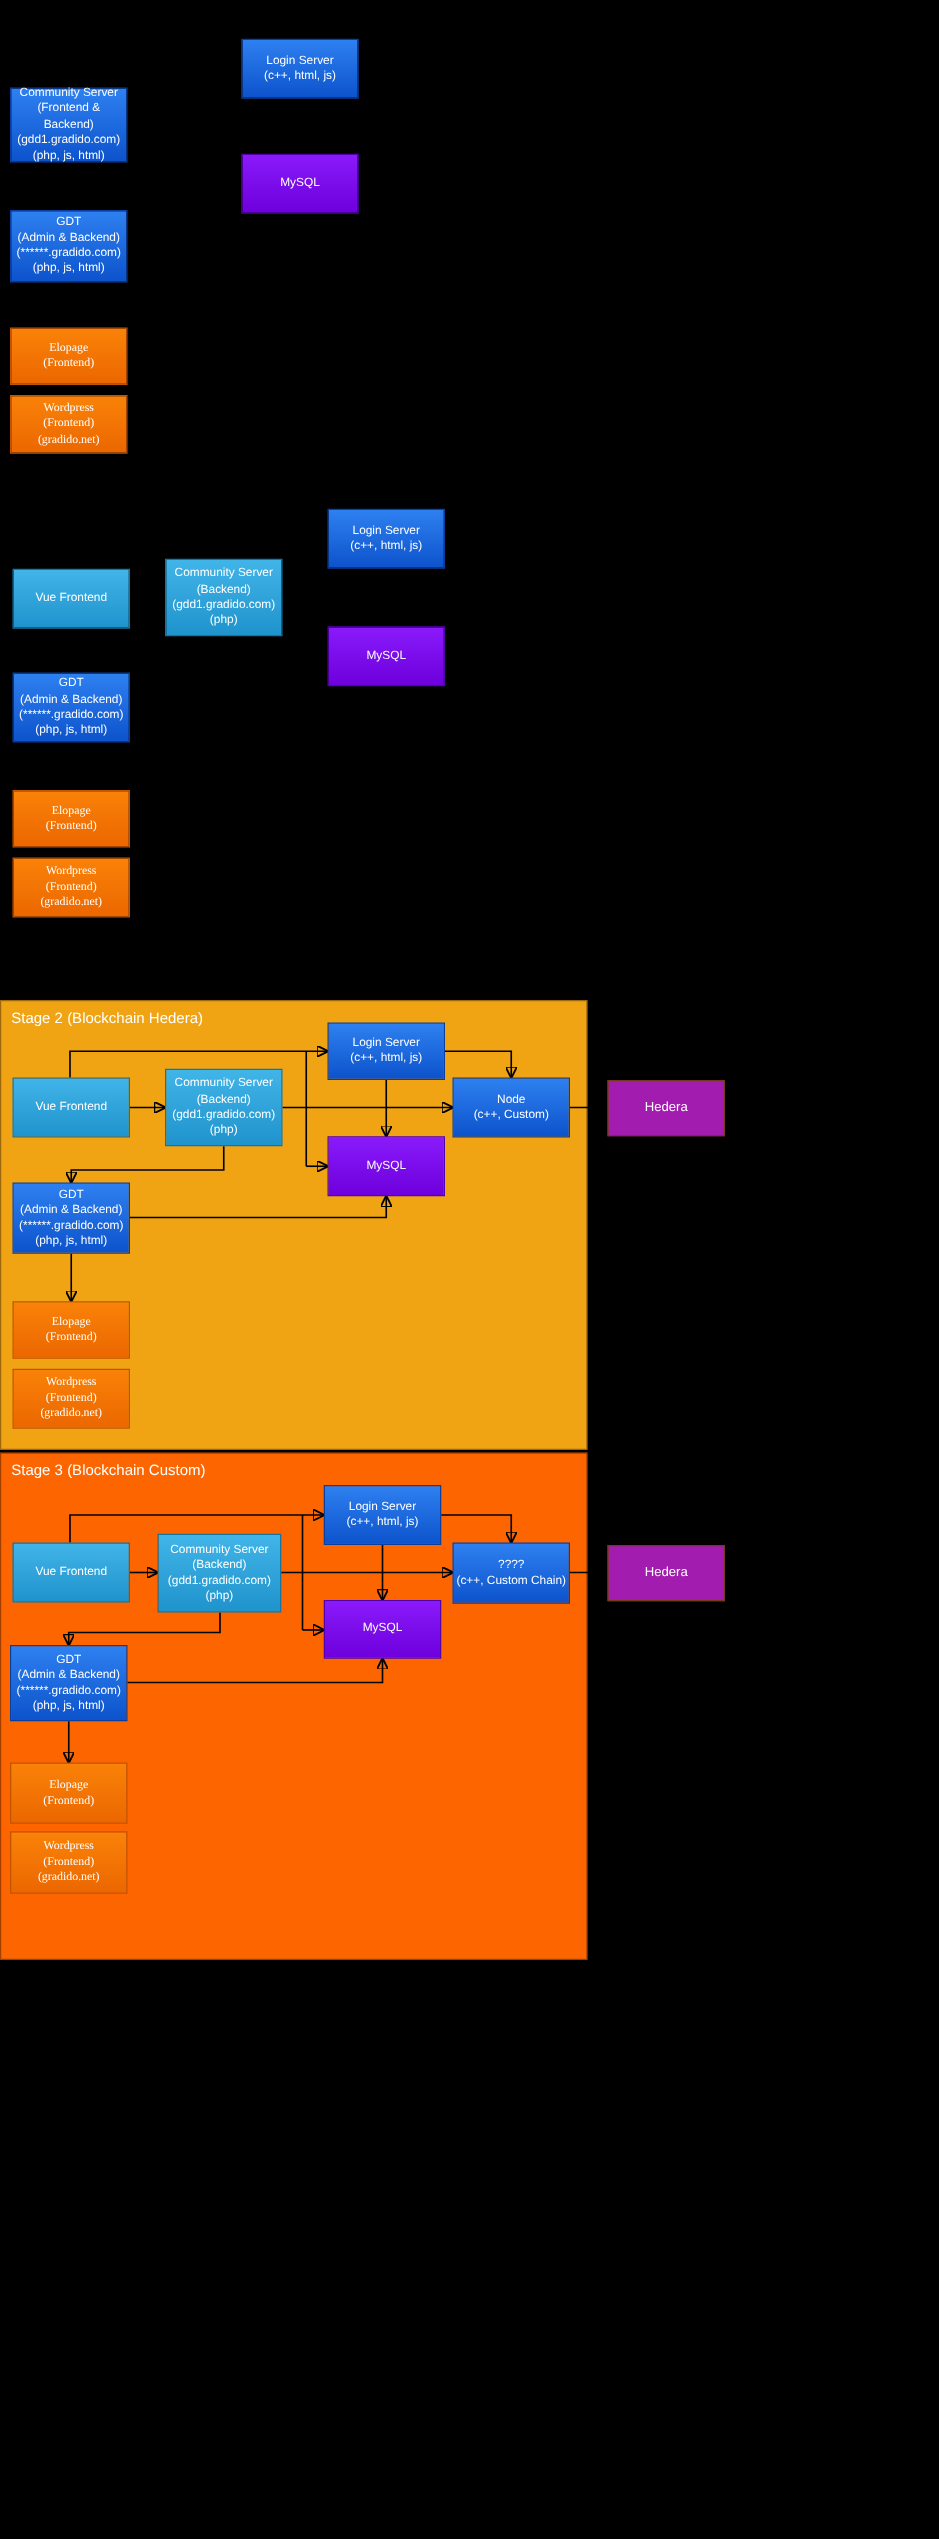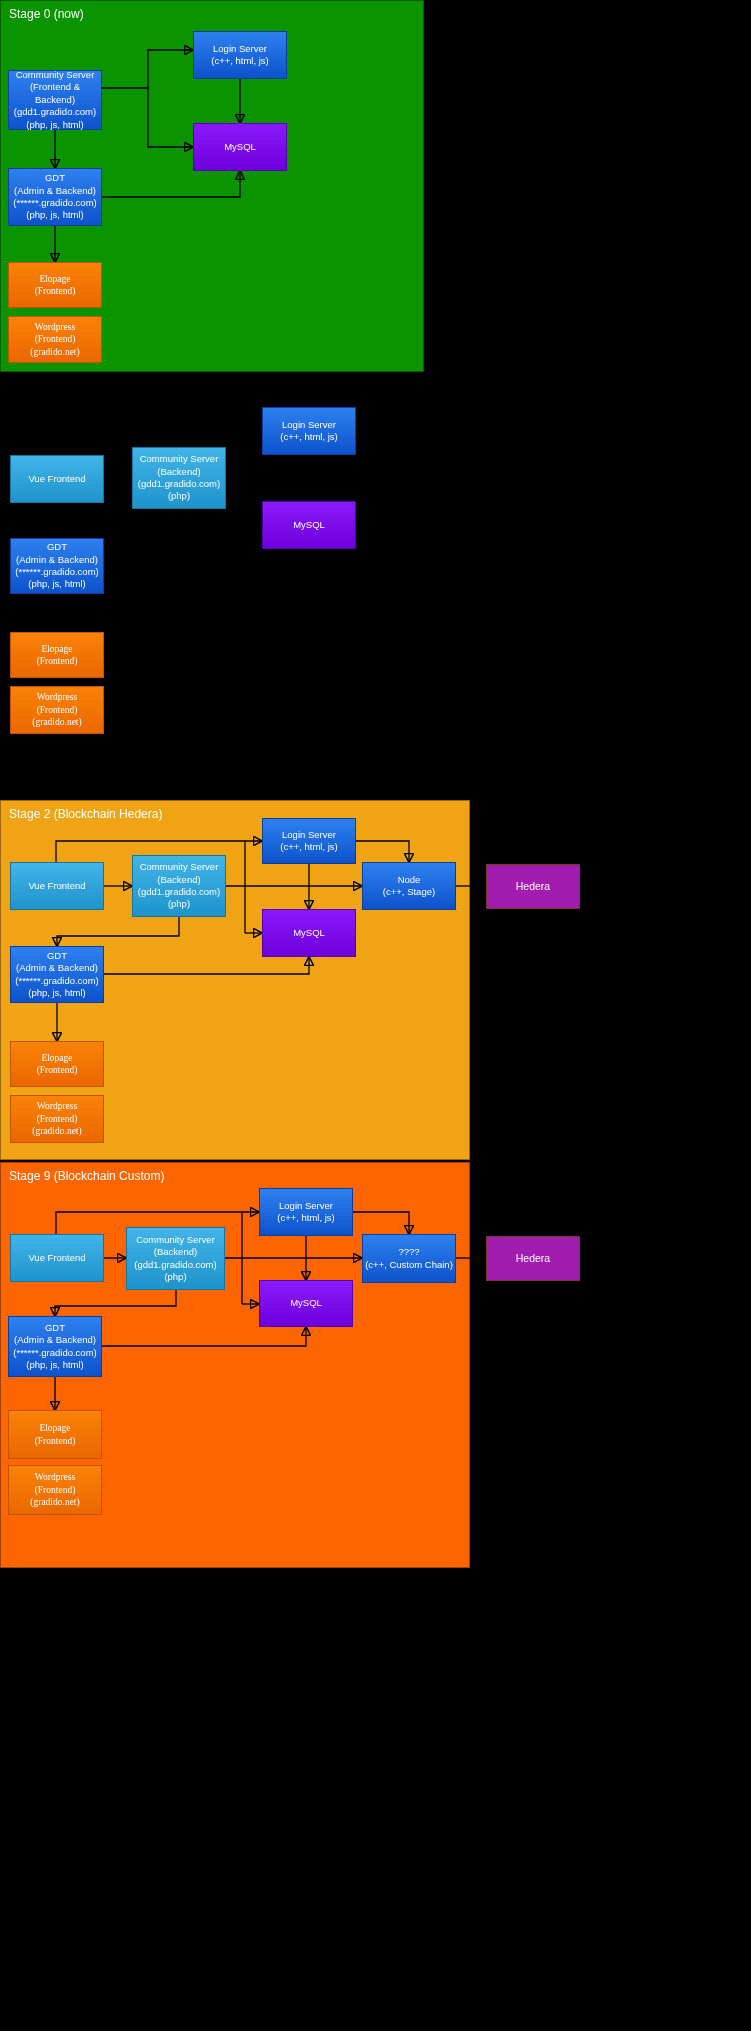--- a/index.html
+++ b/index.html
@@ -26,28 +26,25 @@
   .stage0 { left:0;   top:0;    width:424px; height:372px; background:#0a9400; }
   .stage1 { left:0;   top:392px; width:424px; height:388px; background:#58a818; }
   .stage2 { left:0;   top:800px; width:470px; height:360px; background:#f0a413; }
   .stage3 { left:0;   top:1162px; width:470px; height:406px; background:#fc6500; }
 </style>
 </head>
 <body>
 
 <div id="canvas">
 
-  <section class="stage stage0">
-    <div class="stage-label">Stage 0 (now)</div>
-  </section>
   <section class="stage stage2">
     <div class="stage-label">Stage 2 (Blockchain Hedera)</div>
   </section>
   <section class="stage stage3">
-    <div class="stage-label">Stage 9 (Blockchain Custom)</div>
+    <div class="stage-label">Stage 3 (Blockchain Custom)</div>
   </section>
 
   <svg id="arrows" width="751" height="2031" viewBox="0 0 751 2031">
     <defs>
       <marker id="ah" viewBox="0 0 8 8" refX="7.5" refY="4" markerWidth="7" markerHeight="7" orient="auto">
         <path d="M0,0 L8,4 L0,8 Z" fill="#000" stroke="none"></path>
       </marker>
     </defs>
 
     <path d="M102,88 H148"></path>
@@ -162,21 +159,21 @@
     <span>Vue Frontend</span>
   </div>
   <div class="node lightblue" style="left:132px;top:855px;width:94px;height:62px">
     <span>Community Server
 (Backend)
 (gdd1.gradido.com)
 (php)</span>
   </div>
   <div class="node blue" style="left:362px;top:862px;width:94px;height:48px">
     <span>Node
-(c++, Stage)</span>
+(c++, Custom)</span>
   </div>
   <div class="node purple" style="left:262px;top:909px;width:94px;height:48px">
     <span>MySQL</span>
   </div>
   <div class="node blue" style="left:10px;top:946px;width:94px;height:57px">
     <span>GDT
 (Admin &amp; Backend)
 (******.gradido.com)
 (php, js, html)</span>
   </div>

